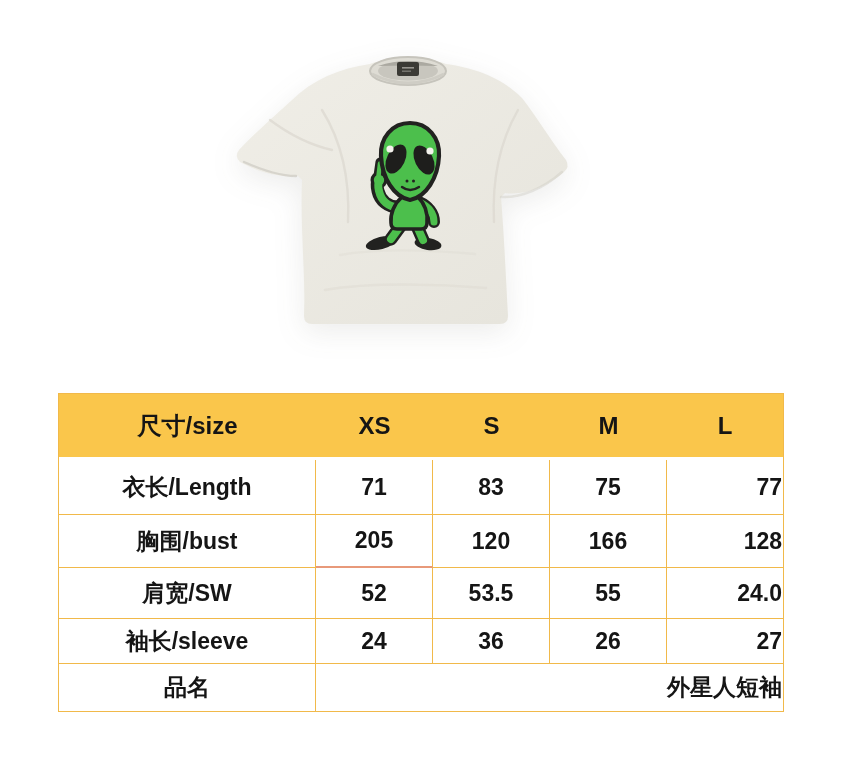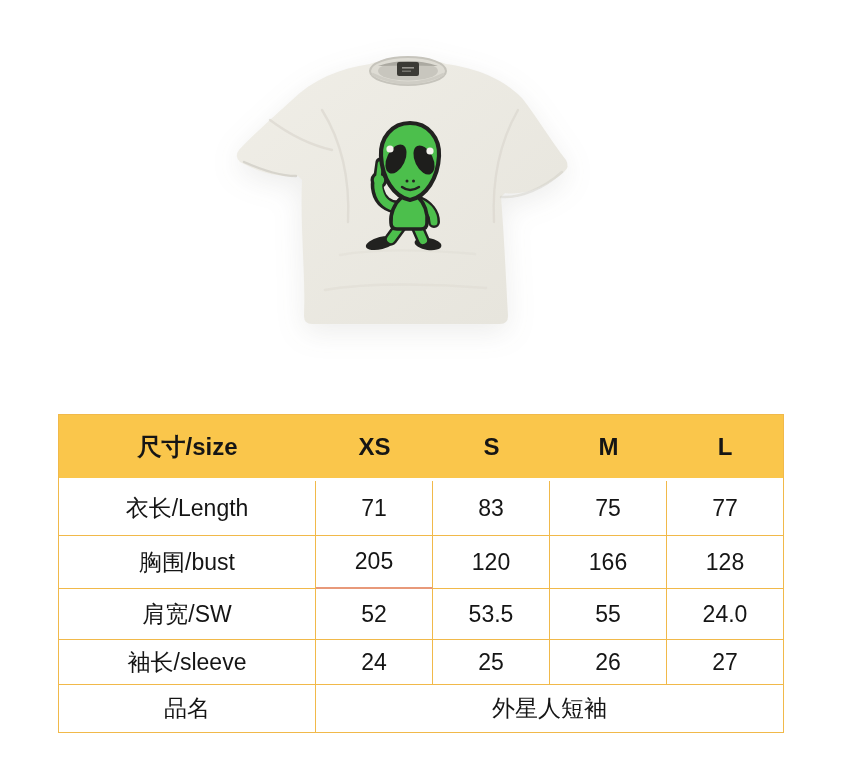--- a/index.html
+++ b/index.html
@@ -16,41 +16,41 @@
   .photo-area{
     position:absolute;left:0;top:0;width:846px;height:380px;
   }
   .shirt-svg{
     position:absolute;left:230px;top:50px;width:350px;height:290px;
     filter:drop-shadow(0 8px 14px rgba(80,78,70,.10));
   }
 
   
   .size-table{
-    position:absolute;left:58px;top:414px;width:724px;
+    position:absolute;left:58px;top:393px;width:724px;
     border-collapse:separate;border-spacing:0;table-layout:fixed;
     border:1px solid #F1B94A;
     color:#151515;
   }
   .size-table col.c-label{width:257px;}
   .size-table col.c-size{width:117px;}
   .size-table col.c-size-last{width:116px;}
   .size-table th{
     background:#FAC64B;
     border:0;border-bottom:3px solid #ffffff;
     height:61px;
     font-size:24px;font-weight:700;text-align:center;vertical-align:middle;
   }
   .size-table td{
     border-right:1px solid #F1B94A;
     border-bottom:1px solid #F1B94A;
-    font-size:23px;font-weight:400;text-align:center;vertical-align:middle;
+    font-size:23px;font-weight:700;text-align:center;vertical-align:middle;
     background:#ffffff;
   }
-  .size-table td:last-child{border-right:0;}
+  .size-table td:last-child{border-right:0;text-align:right;}
   .size-table tbody tr:last-child td{border-bottom:0;}
   .size-table tr.r1 td{height:52px;}
   .size-table tr.r2 td{height:49px;}
   .size-table tr.r3 td{height:48px;}
   .size-table tr.r4 td{height:42px;}
   .size-table tr.r5 td{height:45px;}
   .size-table td.accent{border-bottom:2px solid #E8997A;}
 </style>
 </head>
 <body>
@@ -192,21 +192,21 @@
       <tr class="r3">
         <td>肩宽/SW</td>
         <td>52</td>
         <td>53.5</td>
         <td>55</td>
         <td>24.0</td>
       </tr>
       <tr class="r4">
         <td>袖长/sleeve</td>
         <td>24</td>
-        <td>25</td>
+        <td>36</td>
         <td>26</td>
         <td>27</td>
       </tr>
       <tr class="r5">
         <td>品名</td>
         <td colspan="4">外星人短袖</td>
       </tr>
     </tbody>
   </table>
 

